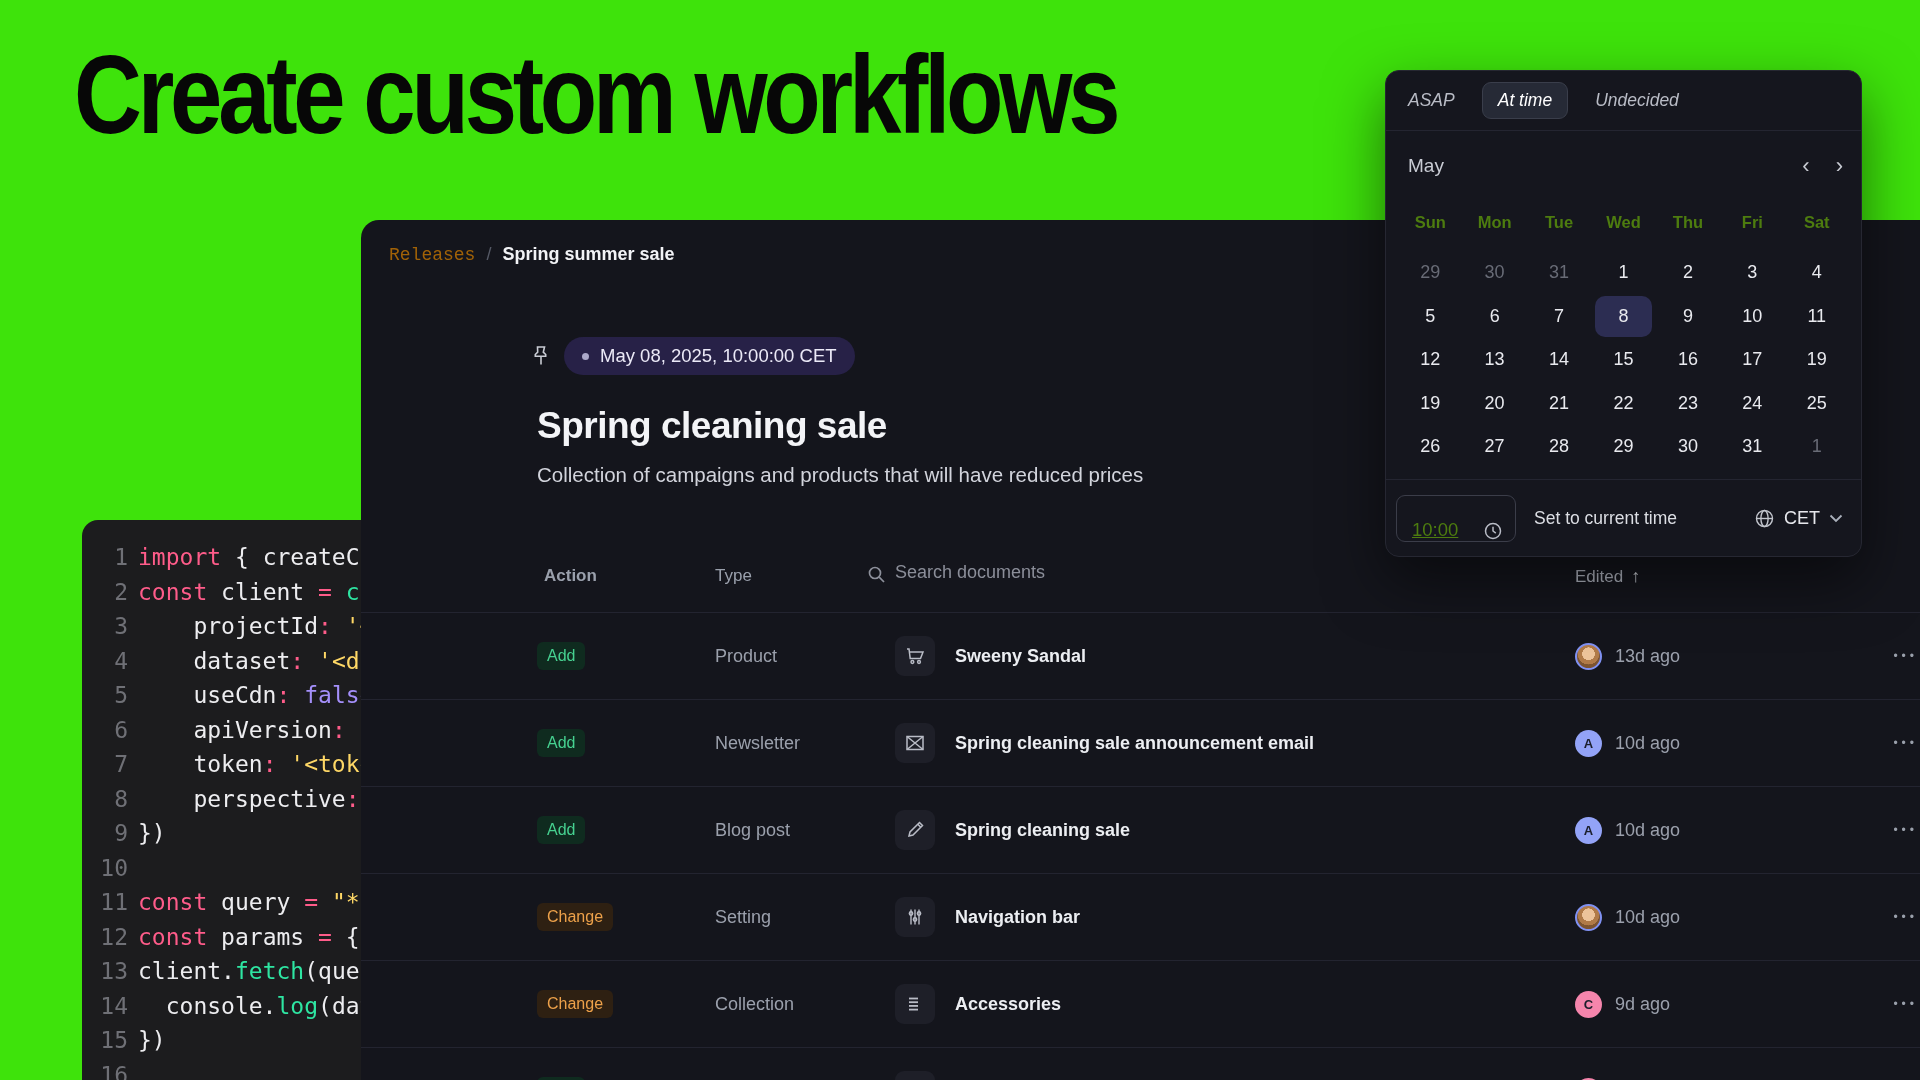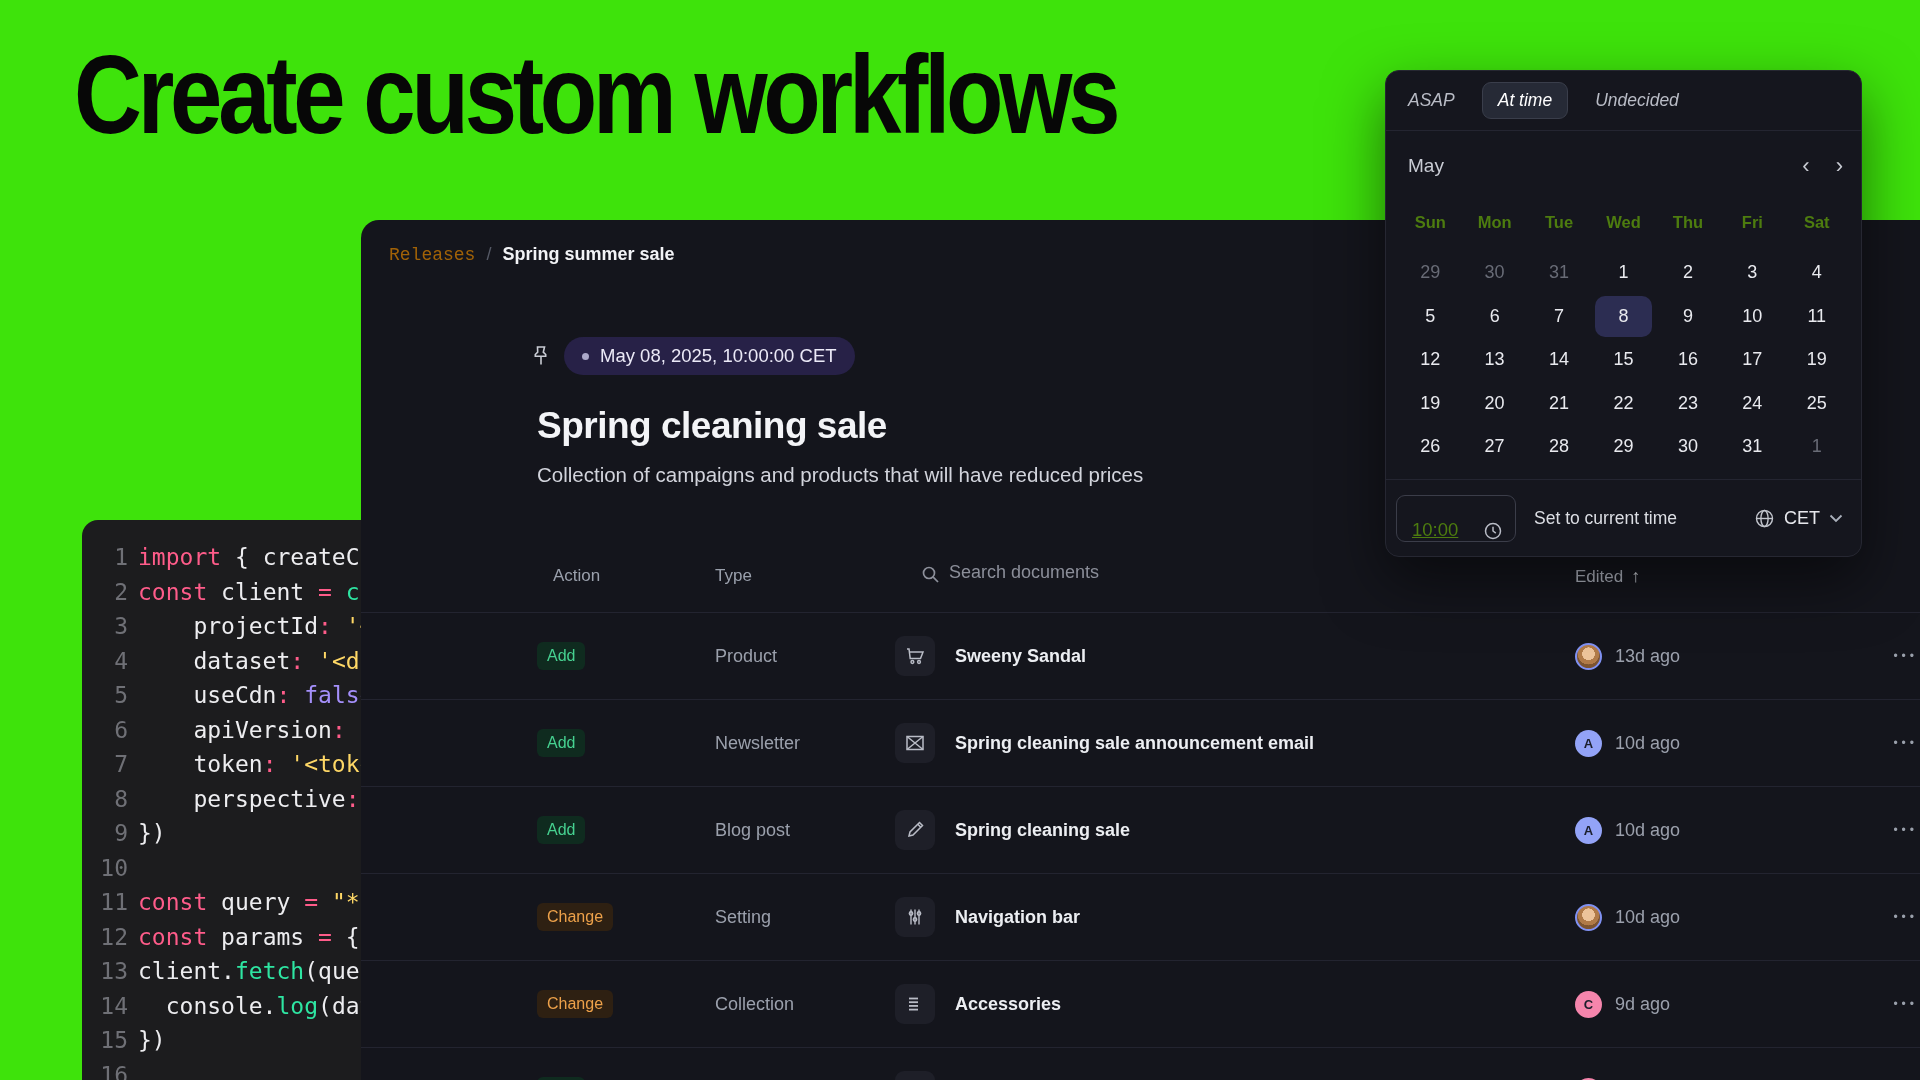--- a/index.html
+++ b/index.html
@@ -40,23 +40,23 @@
   .pin-row { position:absolute; left:170px; top:117px; display:flex; align-items:center; gap:13px; }
   .pill { height:38px; border-radius:19px; background:#272147; display:flex; align-items:center;
     gap:11px; padding:0 18px; color:#ebe9f7; font-size:18.5px; }
   .pill .dot { width:7px; height:7px; border-radius:50%; background:#aba8c9; }
 
   .doc-title { position:absolute; left:176px; top:185px; font-size:37px; font-weight:700;
     color:#f3f4f7; letter-spacing:-0.5px; }
   .doc-subtitle { position:absolute; left:176px; top:243px; font-size:20.5px; color:#d2d4dc; }
 
   .thead { position:absolute; left:0; top:340px; width:100%; height:52px; color:#9aa0ac; font-size:17px; }
-  .th-action { position:absolute; left:192px; top:6px; }
+  .th-action { position:absolute; left:183px; top:6px;font-weight:bold; }
   .th-type   { position:absolute; left:354px; top:6px; }
-  .th-search { position:absolute; left:556px; top:-6px; width:320px; display:flex; align-items:flex-end; }
+  .th-search { position:absolute; left:502px; top:-6px; width:320px; display:flex; align-items:flex-end; }
   .th-search svg { position:absolute; left:4px; top:11px; }
   .th-search input { background:transparent; border:none; outline:none; width:100%;
     padding:8px 0 8px 32px; font-size:18px; color:#d7dae0; font-family:"Liberation Sans", sans-serif; }
   .th-search input::placeholder { color:#8b8e99; }
   .th-edited { position:absolute; left:1214px; top:6px; display:flex; gap:8px; align-items:center; color:#aeb2bd; }
   .th-edited .arrow { font-size:18px; color:#cfd2d9; }
 
   .rows { position:absolute; left:0; top:392px; width:100%; }
   .trow { display:grid; grid-template-columns:176px 178px 180px 40px 640px 296px 1fr;
     align-items:center; height:87px; border-top:1px solid #232430; }

